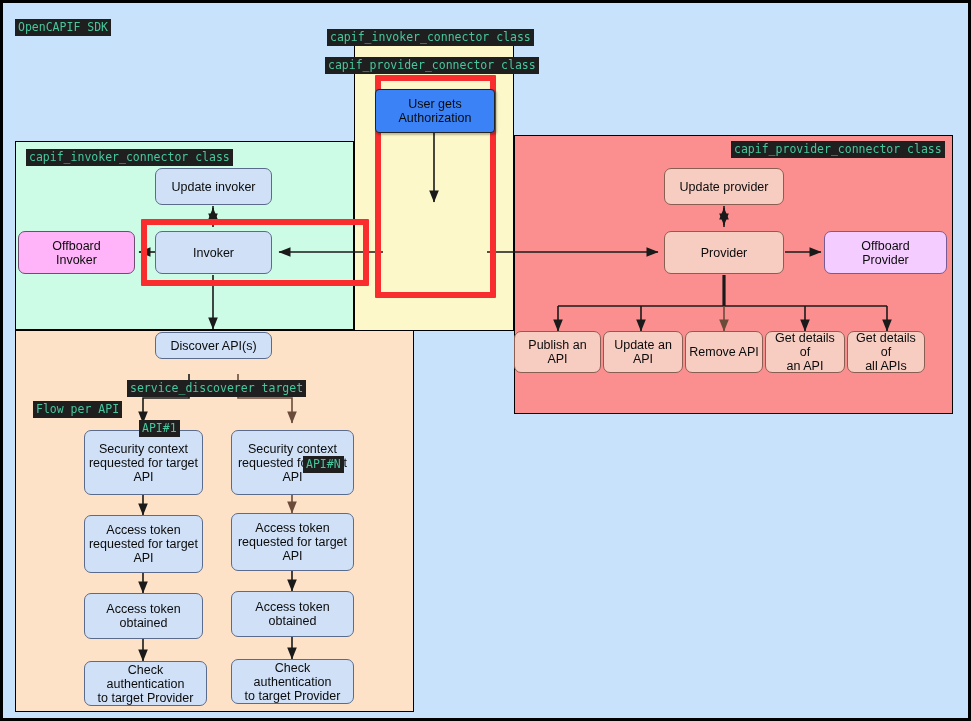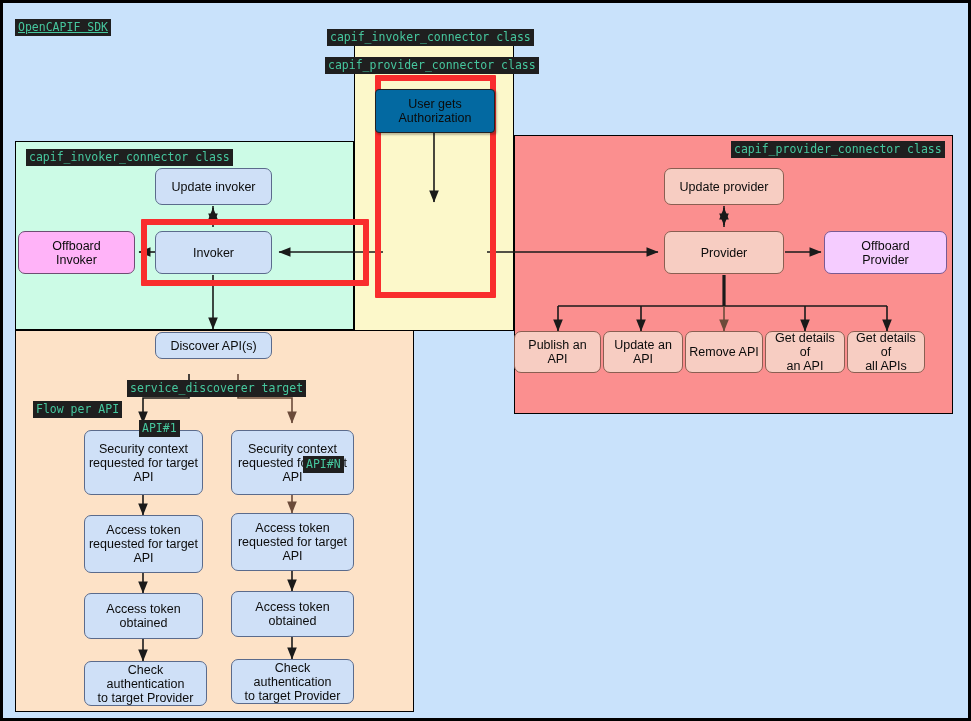--- a/index.html
+++ b/index.html
@@ -39,21 +39,21 @@
   
   .node{
     position:absolute;box-sizing:border-box;
     display:flex;align-items:center;justify-content:center;text-align:center;
     font-size:12.5px;line-height:14px;color:#0b0b0b;
     border-radius:7px;border:1.2px solid #5b6b8c;
     background:#cfe0f7;
     z-index:25;
     padding:2px 3px;
   }
-  .node.white{background:#0369a1;border-color:#222;border-radius:4px;
+  .node.white{background:#3b82f6;border-color:#222;border-radius:4px;
     box-shadow:1.5px 1.5px 2px rgba(0,0,0,.25);}
   .node.pink{background:#ffb3f8;border-color:#6e4d73;}
   .node.violet{background:#f5ccff;border-color:#7a5a92;}
   .node.salmon{background:#f7cdc2;border-color:#8a5f52;}
 
   
   #node-onboard{
     position:absolute;left:382px;top:205px;width:100px;height:86px;z-index:25;
   }
   #node-onboard .dia{
@@ -210,21 +210,21 @@
   <div class="node salmon" style="left:682px;top:328px;width:78px;height:42px;">
     <span>Remove API</span>
   </div>
   <div class="node salmon" style="left:762px;top:328px;width:80px;height:42px;">
     <span>Get details of<br>an API</span>
   </div>
   <div class="node salmon" style="left:844px;top:328px;width:78px;height:42px;">
     <span>Get details of<br>all APIs</span>
   </div>
 
-  <div class="tag" style="left:12px;top:16px;text-decoration:underline;">OpenCAPIF SDK</div>
+  <div class="tag" style="left:12px;top:16px;">OpenCAPIF SDK</div>
   <div class="tag" style="left:324px;top:26px;">capif_invoker_connector class</div>
   <div class="tag" style="left:322px;top:54px;">capif_provider_connector class</div>
   <div class="tag" style="left:23px;top:146px;">capif_invoker_connector class</div>
   <div class="tag" style="left:728px;top:138px;">capif_provider_connector class</div>
   <div class="tag" style="left:124px;top:377px;">service_discoverer target</div>
   <div class="tag" style="left:30px;top:398px;">Flow per API</div>
   <div class="tag" style="left:136px;top:417px;">API#1</div>
   <div class="tag" style="left:300px;top:417px;margin-top:36px;">API#N</div>
 
 </div>

